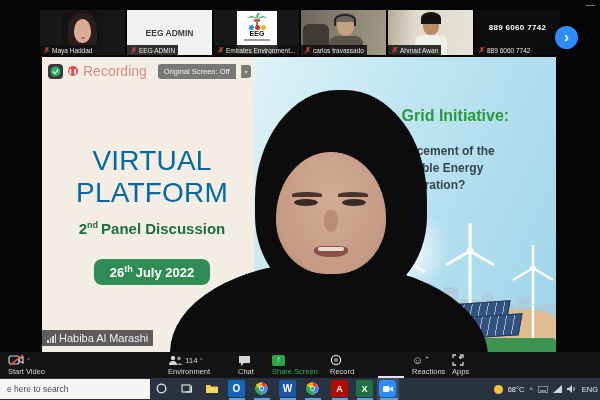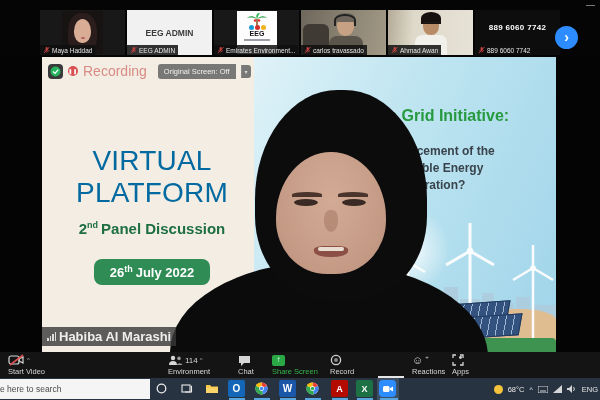--- a/index.html
+++ b/index.html
@@ -88,40 +88,40 @@
   .mouth{position:absolute;left:38px;top:94px;width:34px;height:11px;background:#8c4f45;border-radius:30% 30% 50% 50%;}
   .teeth{position:absolute;left:42px;top:95px;width:26px;height:4px;background:#e9ddd2;border-radius:2px;}
 
   .rec-row{position:absolute;left:6px;top:6px;display:flex;align-items:center;gap:5px;}
   .shield{width:15px;height:15px;background:#3a3a3a;border-radius:4px;display:flex;align-items:center;justify-content:center;}
   .rec-ic{width:10px;height:10px;border-radius:50%;background:#d85050;display:flex;align-items:center;justify-content:center;
           color:#fff;font-size:5px;letter-spacing:.5px;}
   .rec-txt{color:#d98b85;font-size:14px;}
   .snd-pill{background:rgba(110,110,110,.92);color:#f2f2f2;font-size:7.5px;padding:3px 6px;border-radius:3px 0 0 3px;margin-left:6px;}
   .snd-drop{background:rgba(110,110,110,.92);color:#ddd;font-size:6px;padding:3px 3px;border-radius:0 3px 3px 0;border-left:1px solid #8a8a8a;}
-  .name-tag{position:absolute;left:0;bottom:6px;background:rgba(55,55,55,.8);color:#eee;font-size:13px;
-            padding:2px 5px;display:flex;align-items:center;gap:3px;font-weight:bold;}
+  .name-tag{position:absolute;left:0;bottom:6px;background:rgba(55,55,55,.8);color:#eee;font-size:11px;
+            padding:2px 5px;display:flex;align-items:center;gap:3px;}
   .sig{display:flex;align-items:flex-end;gap:1px;}
   .sig i{display:block;width:1.5px;background:#ddd;}
 
   
   .ztoolbar{position:absolute;left:0;top:352px;width:600px;height:26px;background:#141414;color:#d6d6d6;}
   .zbtn{position:absolute;top:2px;display:flex;flex-direction:column;align-items:flex-start;gap:1px;font-size:7.5px;}
   .zbtn .ic{height:12px;display:flex;align-items:center;justify-content:center;gap:2px;}
   .green{color:#35b24a;}
   .caret{font-size:6px;color:#aaa;}
   .share-ic{width:13px;height:11px;background:#2aa845;border-radius:2px;color:#fff;font-size:8px;
             display:flex;align-items:center;justify-content:center;line-height:1;}
   .cc-ic{border:1px solid #d6d6d6;border-radius:2px;font-size:6px;padding:0 2px;line-height:9px;color:#d6d6d6;}
   .lt-underline{position:absolute;left:378px;top:24px;width:26px;height:1.5px;background:#e6e6e6;}
 
   
   .taskbar{position:absolute;left:0;top:378px;width:600px;height:22px;background:#273341;}
   .search{position:absolute;left:0;top:1px;width:150px;height:20px;background:#f5f5f5;color:#4a4a4a;
-          font-size:8.5px;display:flex;align-items:center;}
+          font-size:8.5px;display:flex;align-items:center;padding-left:7px;}
   .tb-ic{position:absolute;top:2px;width:17px;height:17px;display:flex;align-items:center;justify-content:center;
          font-size:9px;font-weight:bold;color:#fff;}
   .underl{position:absolute;top:20px;width:16px;height:1.5px;background:#58a6dd;}
   .zoom-tile{position:absolute;left:377px;top:0;width:22px;height:22px;background:#3d4f63;}
   .tray{position:absolute;right:2px;top:0;height:22px;display:flex;align-items:center;gap:5px;color:#e8e8e8;font-size:7.5px;}
   .sun{width:9px;height:9px;border-radius:50%;background:#f6c33c;}
   .sysico{opacity:.9;display:flex;align-items:center;}
 </style>
 </head>
 <body>

